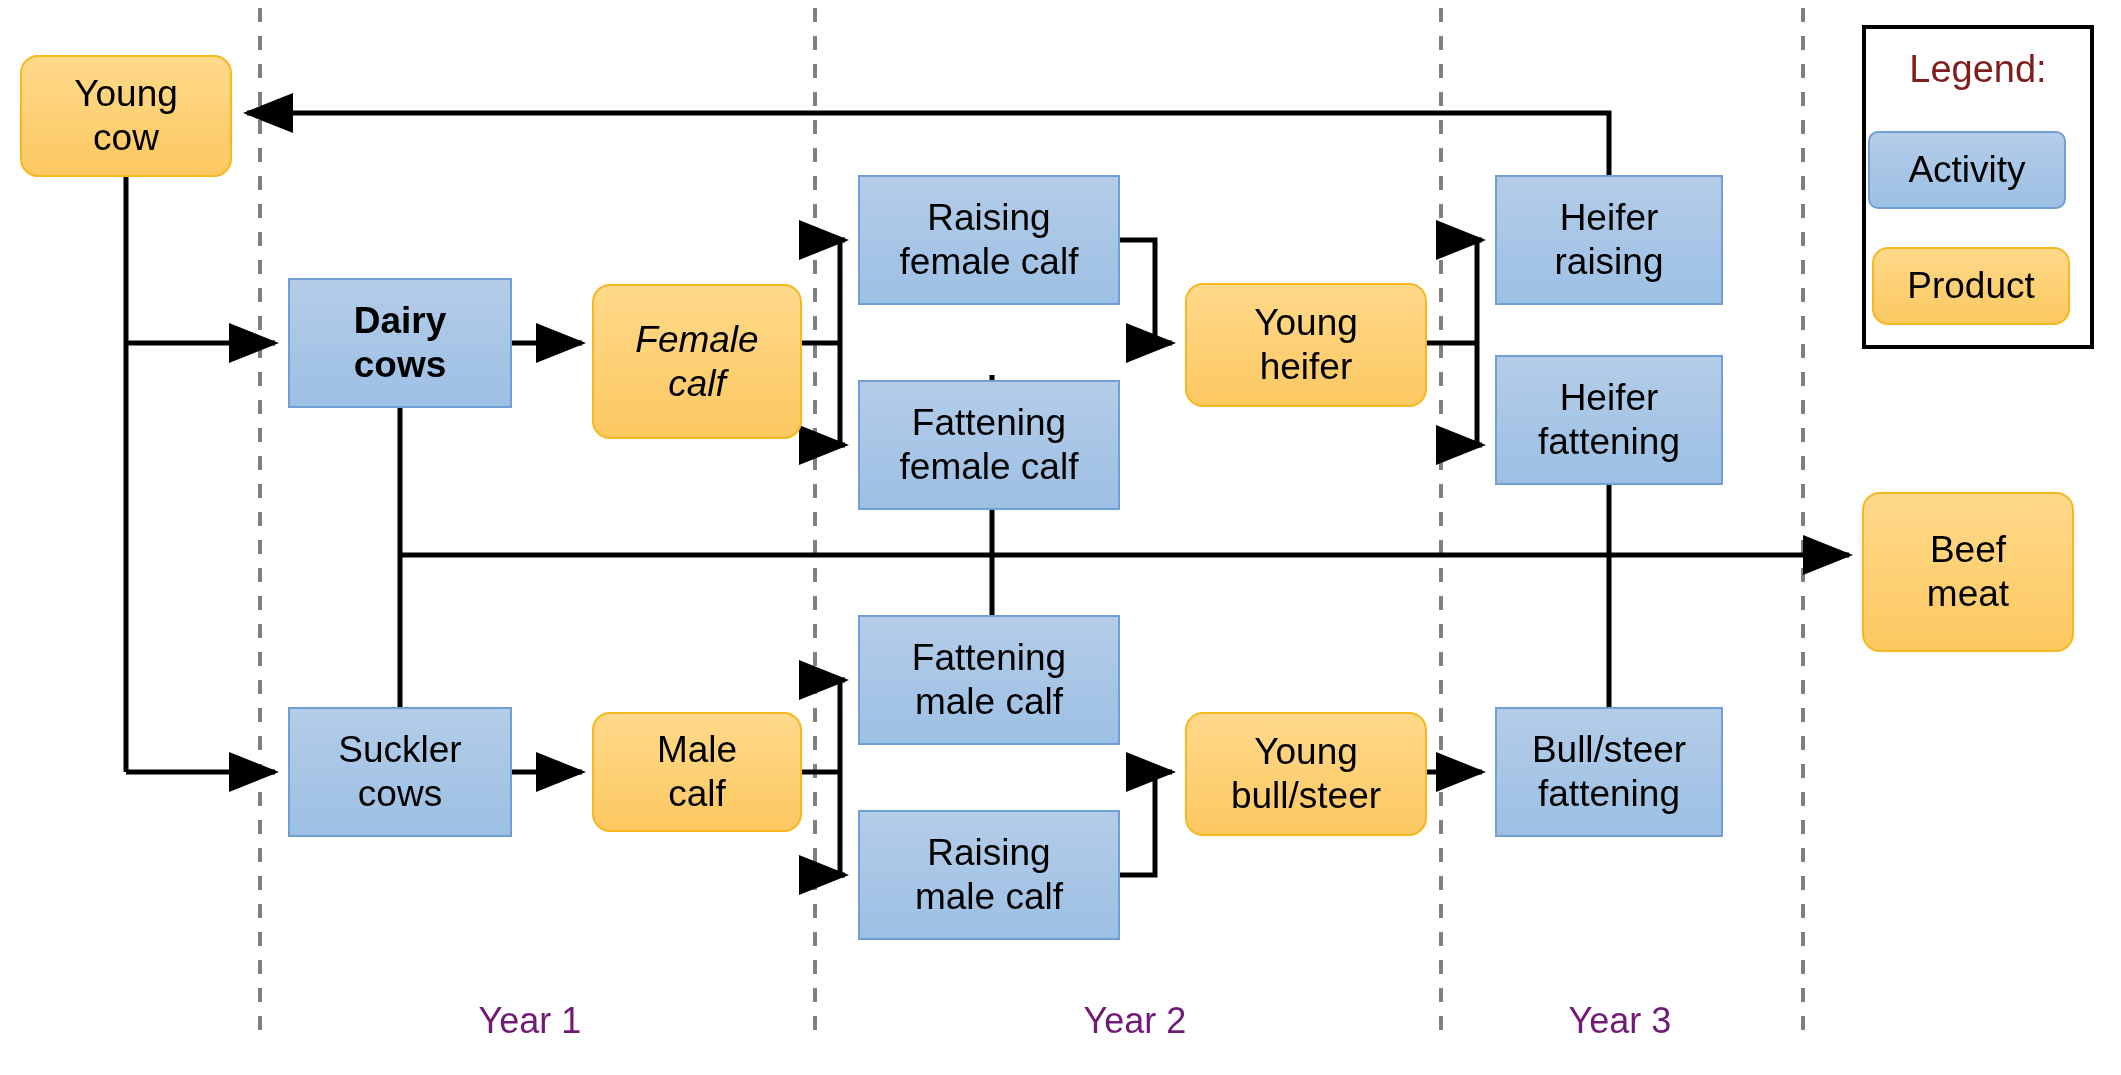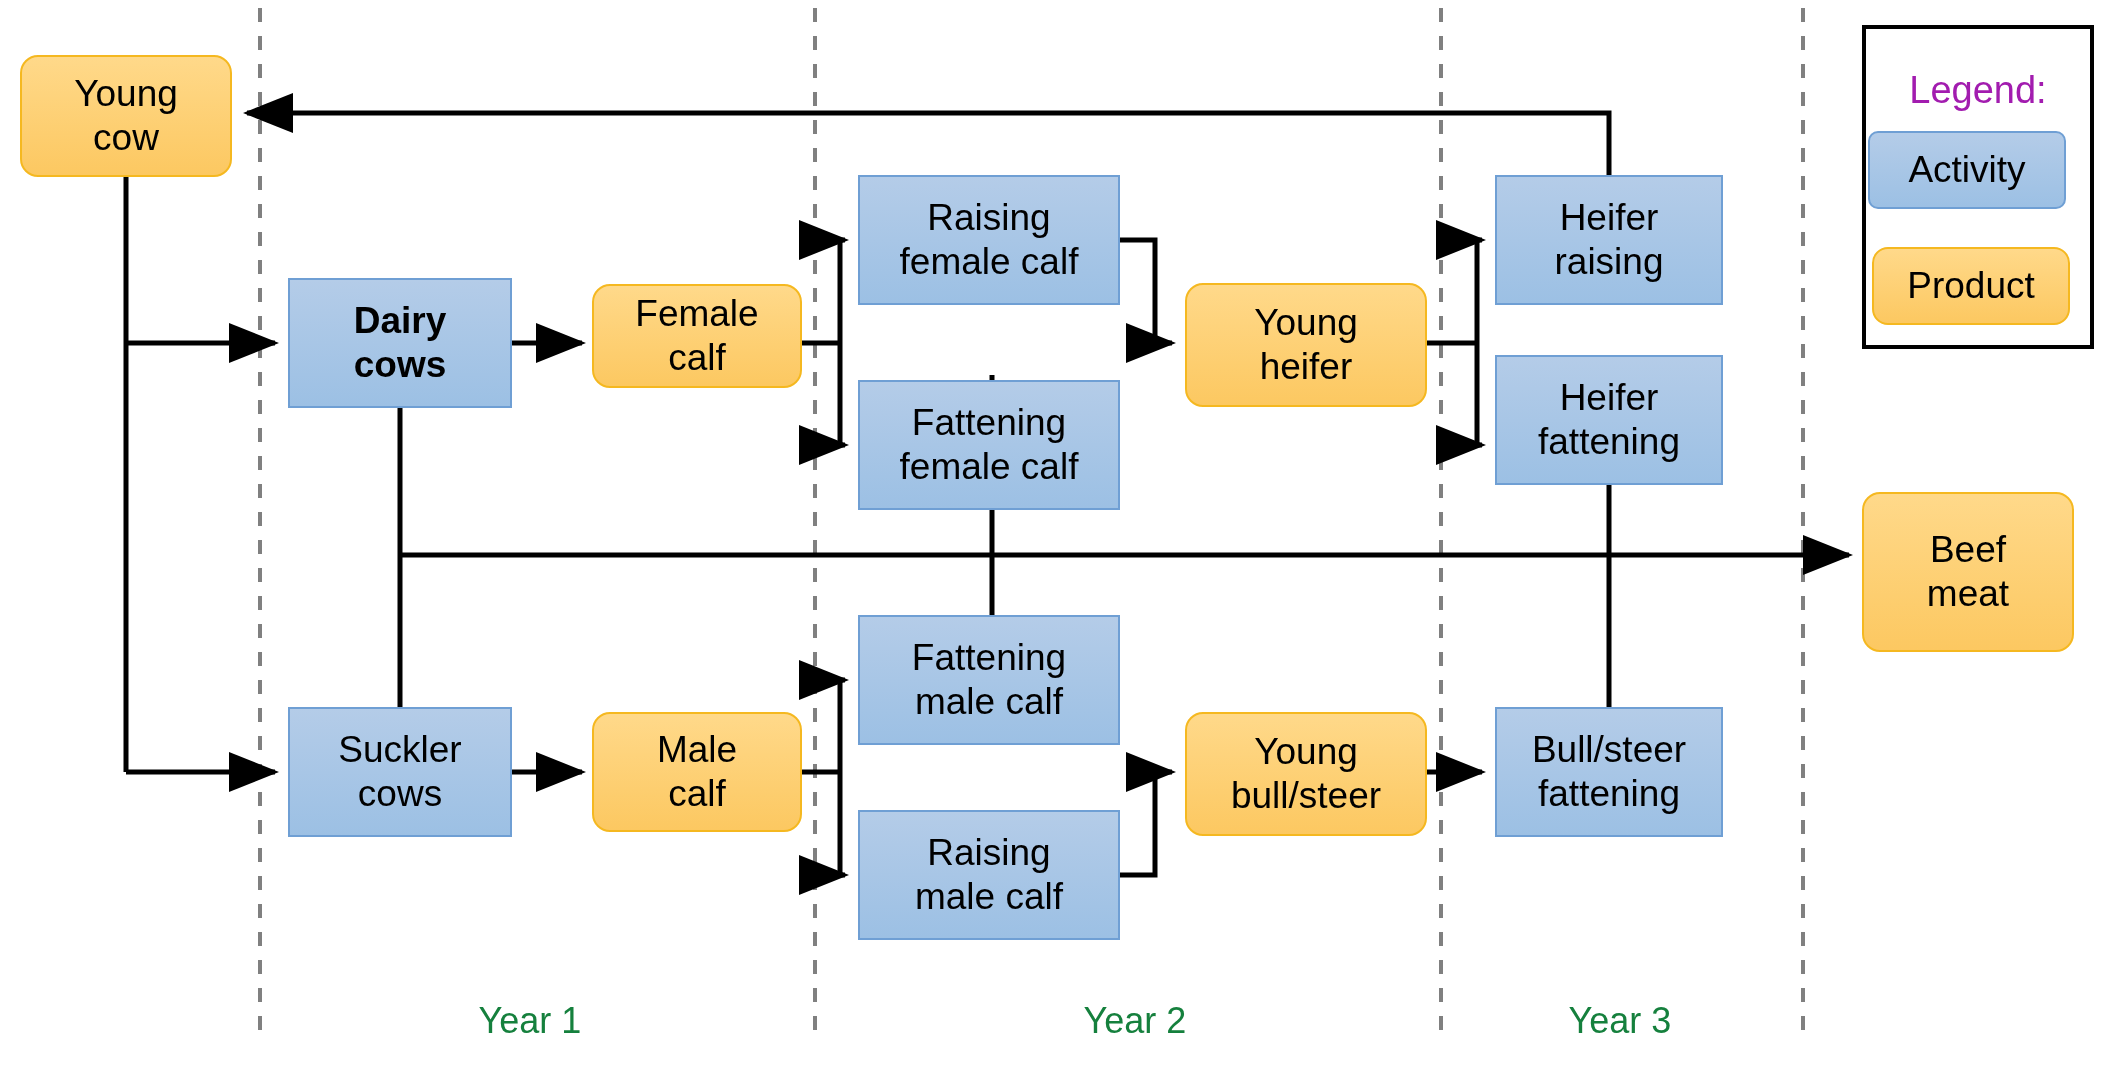--- a/index.html
+++ b/index.html
@@ -9,26 +9,26 @@
   svg#wires{position:absolute;left:0;top:0;width:2121px;height:1075px;pointer-events:none;}
 
   .node{position:absolute;box-sizing:border-box;display:flex;align-items:center;
         justify-content:center;text-align:center;line-height:1.18;color:#000;
         font-size:37px;white-space:pre-line;}
   .activity{background:linear-gradient(180deg,#b4cce8 0%,#9cc0e4 100%);
             border:2px solid #6f9fd4;border-radius:0;}
   .product{background:linear-gradient(180deg,#ffd98a 0%,#fcc861 100%);
            border:2px solid #f5b820;border-radius:18px;}
 
-  .yearlabel{position:absolute;font-size:36px;color:#15803d;text-align:center;}
+  .yearlabel{position:absolute;font-size:36px;color:#701a75;text-align:center;}
 
   #legend-box{position:absolute;left:1862px;top:25px;width:232px;height:324px;
               border:4px solid #000;background:#fff;box-sizing:border-box;}
   #legend-title{position:absolute;left:1862px;top:48px;width:232px;text-align:center;
-                font-size:38px;color:#a21caf;margin-top:21px;}
+                font-size:38px;color:#7f1d1d;}
   #legend-activity{position:absolute;left:1868px;top:131px;width:198px;height:78px;
                    font-size:37px;border-radius:10px;}
   #legend-product{position:absolute;left:1872px;top:247px;width:198px;height:78px;
                   font-size:37px;border-radius:16px;}
 </style>
 </head>
 <body>
 
 <div id="stage">
 
@@ -79,21 +79,21 @@
 
   <div class="node product" style="left:20px;top:55px;width:212px;height:122px;">Young
 cow</div>
 
   <div class="node activity" style="left:288px;top:278px;width:224px;height:130px;font-weight:bold;">Dairy
 cows</div>
 
   <div class="node activity" style="left:288px;top:707px;width:224px;height:130px;">Suckler
 cows</div>
 
-  <div class="node product" style="left:592px;top:284px;width:210px;height:104px;">Female
+  <div class="node product" style="left:592px;top:284px;width:210px;height:155px;font-style:italic;">Female
 calf</div>
 
   <div class="node product" style="left:592px;top:712px;width:210px;height:120px;">Male
 calf</div>
 
   <div class="node activity" style="left:858px;top:175px;width:262px;height:130px;">Raising
 female calf</div>
 
   <div class="node activity" style="left:858px;top:380px;width:262px;height:130px;">Fattening
 female calf</div>

